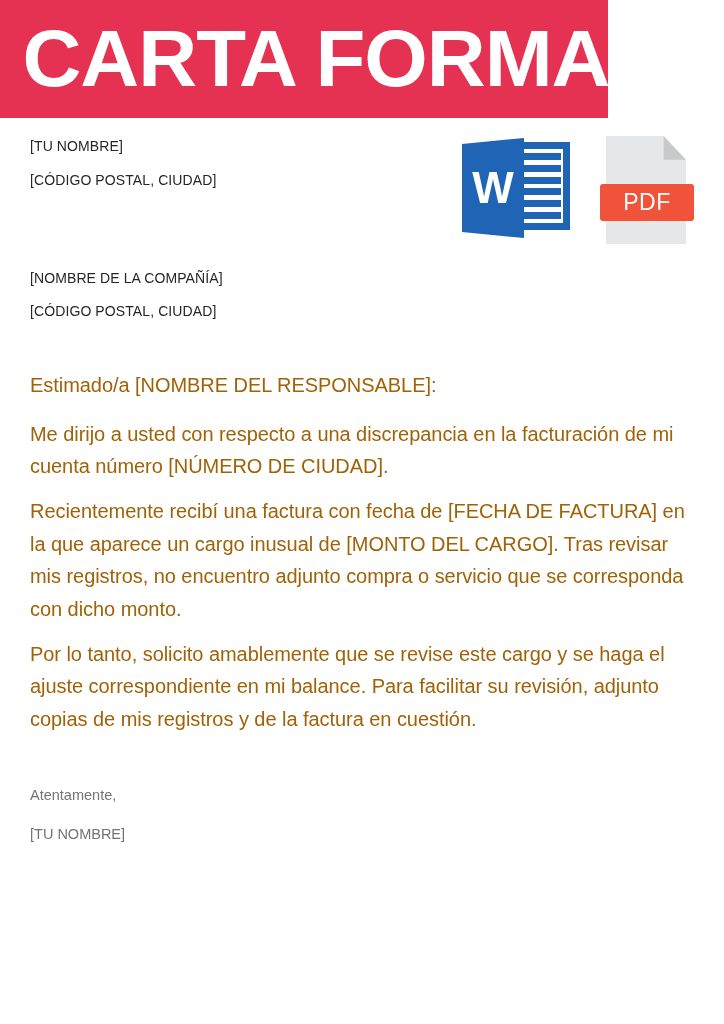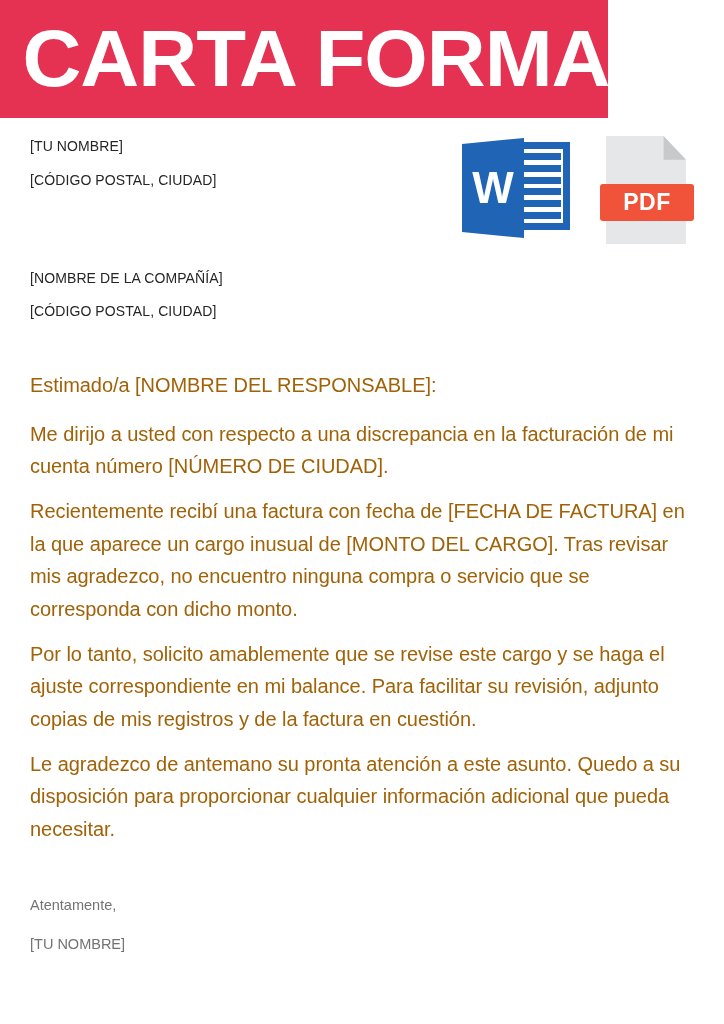--- a/index.html
+++ b/index.html
@@ -221,21 +221,21 @@
     background: #F05339;
     border-radius: 3px;
     display: flex;
     align-items: center;
     justify-content: center;
   }
 
   .pdf-band-text {
     color: #ffffff;
     font-family: "Liberation Sans", sans-serif;
-    font-weight: bold;
+    font-weight: normal;
     font-size: 23px;
     letter-spacing: 0.5px;
     line-height: 1;
   }
 </style>
 </head>
 <body>
 
 <div class="page">
 
@@ -286,23 +286,22 @@
     <div>
       <div class="addr-line">[NOMBRE DE LA COMPAÑÍA]</div>
       <div class="addr-line">[CÓDIGO POSTAL, CIUDAD]</div>
     </div>
 
     <div class="block-gap-lg"></div>
 
     <div class="body-text greeting">Estimado/a [NOMBRE DEL RESPONSABLE]:</div>
 
     <div class="body-text">Me dirijo a usted con respecto a una discrepancia en la facturación de mi cuenta número [NÚMERO DE CIUDAD].</div>
-    <div class="body-text">Recientemente recibí una factura con fecha de [FECHA DE FACTURA] en la que aparece un cargo inusual de [MONTO DEL CARGO]. Tras revisar mis agradezco, no encuentro ninguna compra o servicio que se corresponda con dicho monto.</div>
+    <div class="body-text">Recientemente recibí una factura con fecha de [FECHA DE FACTURA] en la que aparece un cargo inusual de [MONTO DEL CARGO]. Tras revisar mis registros, no encuentro adjunto compra o servicio que se corresponda con dicho monto.</div>
     <div class="body-text">Por lo tanto, solicito amablemente que se revise este cargo y se haga el ajuste correspondiente en mi balance. Para facilitar su revisión, adjunto copias de mis registros y de la factura en cuestión.</div>
-    <div class="body-text">Le agradezco de antemano su pronta atención a este asunto. Quedo a su disposición para proporcionar cualquier información adicional que pueda necesitar.</div>
 
     <div class="sign-gap"></div>
 
     <div class="signoff">Atentamente,</div>
     <div class="signoff">[TU NOMBRE]</div>
 
   </div>
 
 
 </div>

